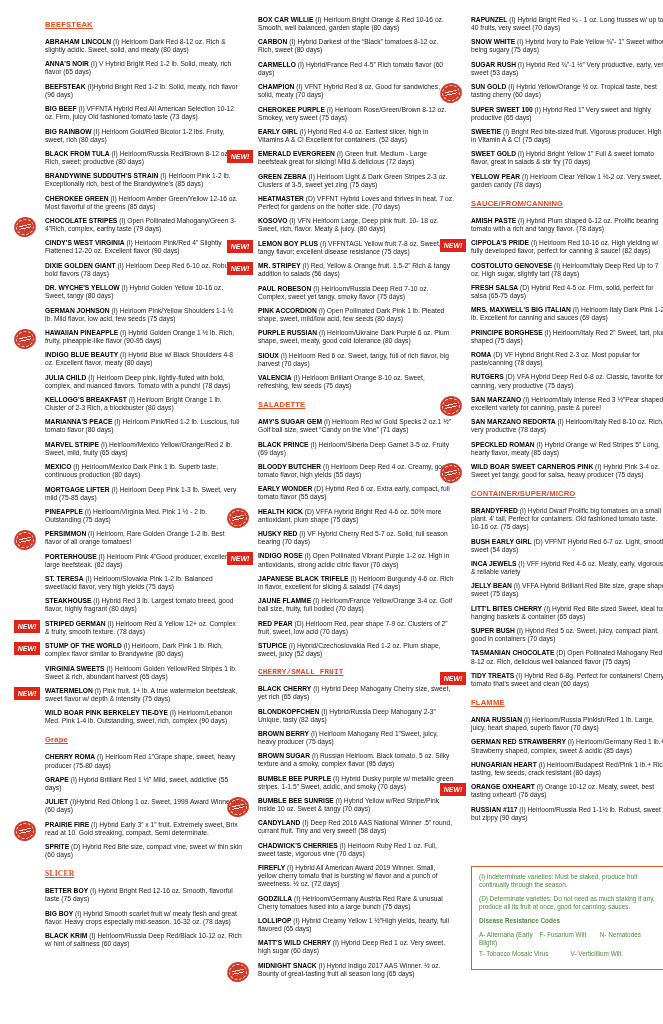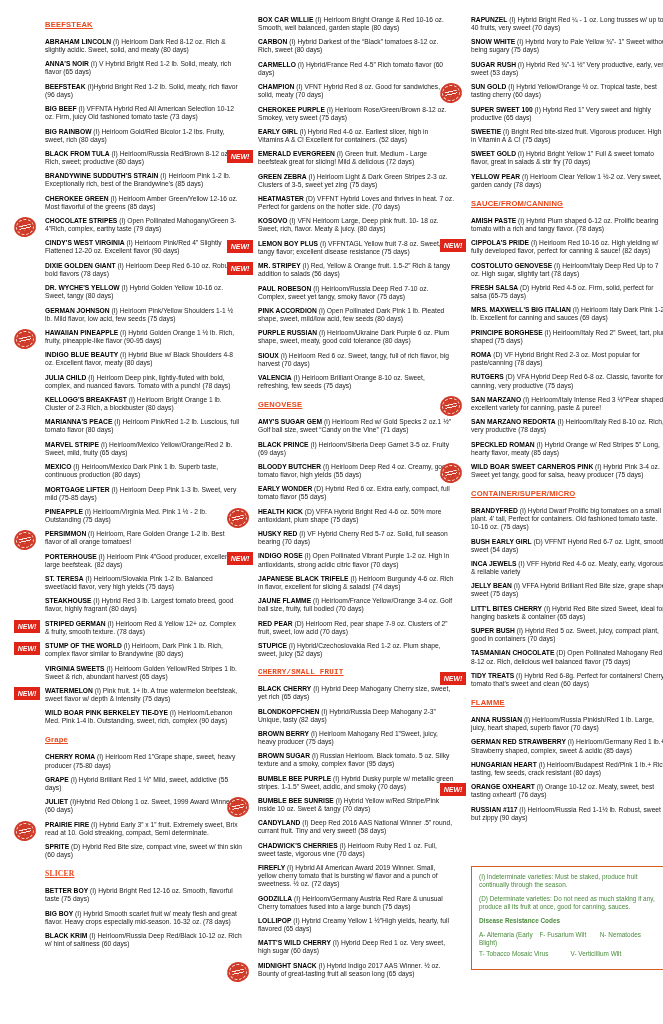--- a/index.html
+++ b/index.html
@@ -132,21 +132,21 @@
         <div class="entry"><b>GREEN ZEBRA</b> <span>(I) Heirloom Light &amp; Dark Green Stripes 2-3 oz. Clusters of 3-5, sweet yet zing (75 days)</span></div>
         <div class="entry"><b>HEATMASTER</b> <span>(D) VFFNT Hybrid Loves and thrives in heat. 7 oz. Perfect for gardens on the hotter side. (70 days)</span></div>
         <div class="entry"><b>KOSOVO</b> <span>(I) VFN Heirloom Large, Deep pink fruit. 10- 18 oz. Sweet, rich, flavor. Meaty &amp; juicy. (80 days)</span></div>
         <div class="entry"><span class="badge-new" style="background: rgb(224, 36, 24);">NEW!</span><b>LEMON BOY PLUS</b> <span>(I) VFFNTAGL Yellow fruit 7-8 oz. Sweet, tangy flavor; excellent disease resistance (75 days)</span></div>
         <div class="entry"><span class="badge-new" style="background: rgb(224, 36, 24);">NEW!</span><b>MR. STRIPEY</b> <span>(I) Red, Yellow &amp; Orange fruit. 1.5-2” Rich &amp; tangy addition to salads (56 days)</span></div>
         <div class="entry"><b>PAUL ROBESON</b> <span>(I) Heirloom/Russia Deep Red 7-10 oz. Complex, sweet yet tangy, smoky flavor (75 days)</span></div>
         <div class="entry"><b>PINK ACCORDION</b> <span>(I) Open Pollinated Dark Pink 1 lb. Pleated shape, sweet, mild/low acid, few seeds (80 days)</span></div>
         <div class="entry"><b>PURPLE RUSSIAN</b> <span>(I) Heirloom/Ukraine Dark Purple 6 oz. Plum shape, sweet, meaty, good cold tolerance (80 days)</span></div>
         <div class="entry"><b>SIOUX</b> <span>(I) Heirloom Red 6 oz. Sweet, tangy, full of rich flavor, big harvest (70 days)</span></div>
         <div class="entry"><b>VALENCIA</b> <span>(I) Heirloom Brilliant Orange 8-10 oz. Sweet, refreshing, few seeds (75 days)</span></div>
-        <div class="section-title" style="color: rgb(232, 73, 29);">GENOVESE</div>
+        <div class="section-title" style="color: rgb(232, 73, 29);">SALADETTE</div>
         <div class="entry"><b>AMY'S SUGAR GEM</b> <span>(I) Heirloom Red w/ Gold Specks 2 oz.1 ½” Golf ball size, sweet “Candy on the Vine” (71 days)</span></div>
         <div class="entry"><b>BLACK PRINCE</b> <span>(I) Heirloom/Siberia Deep Garnet 3-5 oz. Fruity (69 days)</span></div>
         <div class="entry"><b>BLOODY BUTCHER</b> <span>(I) Heirloom Deep Red 4 oz. Creamy, good tomato flavor, high yields (55 days)</span></div>
         <div class="entry"><b>EARLY WONDER</b> <span>(D) Hybrid Red 6 oz. Extra early, compact, full tomato flavor (55 days)</span></div>
         <div class="entry"><span class="badge-seal" style="background: rgb(207, 59, 40);"></span><b>HEALTH KICK</b> <span>(D) VFFA Hybrid Bright Red 4-6 oz. 50% more antioxidant, plum shape (75 days)</span></div>
         <div class="entry"><b>HUSKY RED</b> <span>(I) VF Hybrid Cherry Red 5-7 oz. Solid, full season bearing (70 days)</span></div>
         <div class="entry"><span class="badge-new" style="background: rgb(224, 36, 24);">NEW!</span><b>INDIGO ROSE</b> <span>(I) Open Pollinated Vibrant Purple 1-2 oz. High in antioxidants, strong acidic citric flavor (70 days)</span></div>
         <div class="entry"><b>JAPANESE BLACK TRIFELE</b> <span>(I) Heirloom Burgundy 4-6 oz. Rich in flavor, excellent for slicing &amp; salads! (74 days)</span></div>
         <div class="entry"><b>JAUNE FLAMME</b> <span>(I) Heirloom/France Yellow/Orange 3-4 oz. Golf ball size, fruity, full bodied (70 days)</span></div>
         <div class="entry"><b>RED PEAR</b> <span>(D) Heirloom Red, pear shape 7-9 oz. Clusters of 2” fruit, sweet, low acid (70 days)</span></div>

